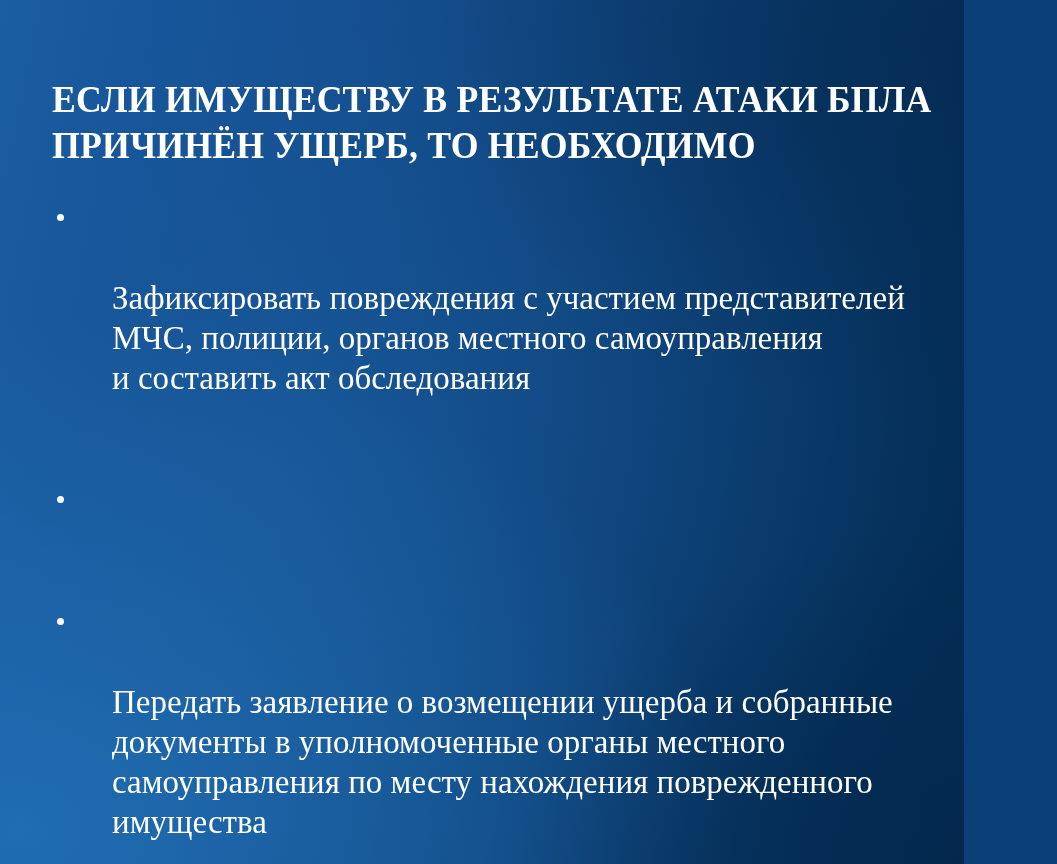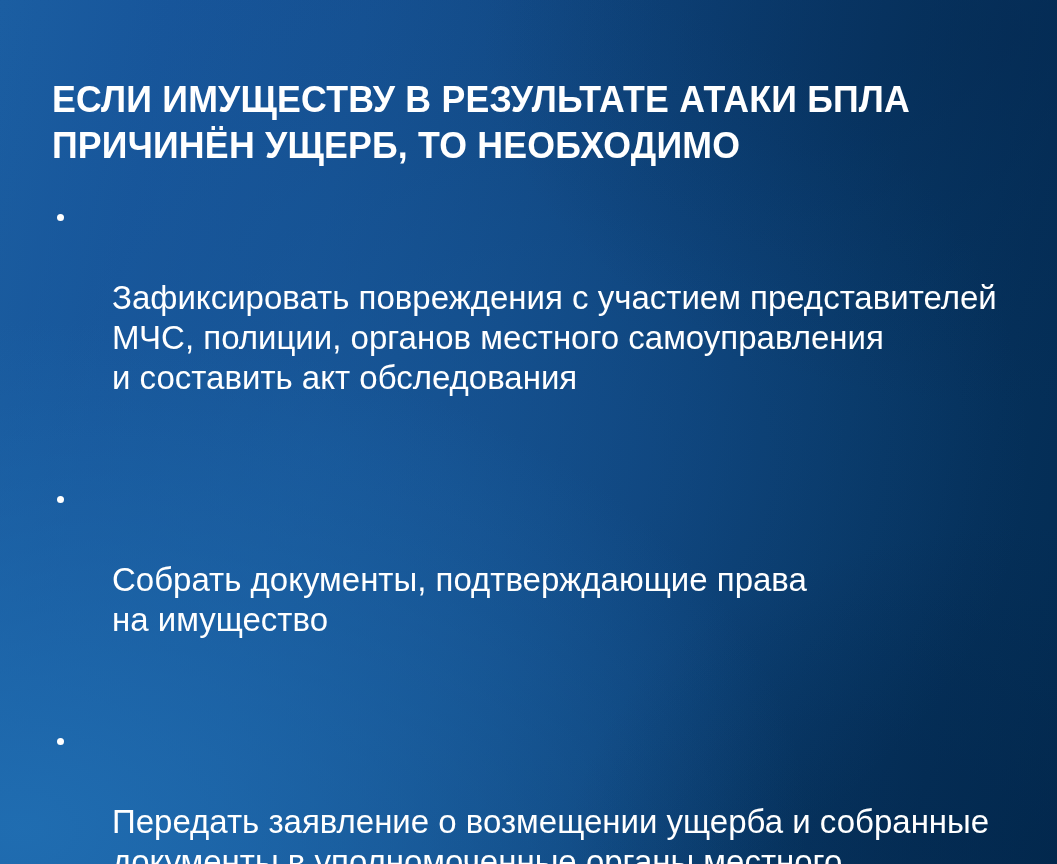--- a/index.html
+++ b/index.html
@@ -11,38 +11,39 @@
   body {
     width: 1057px;
     height: 864px;
     overflow: hidden;
     font-family: "Liberation Sans", "DejaVu Sans", sans-serif;
     background: #0a3f78;
   }
 
   .slide {
     position: relative;
-    width: 1057px;
+    width: 964px;
     height: 864px;
     box-sizing: border-box;
     overflow: hidden;
     
     background-color: #11528f;
     background-image:
       radial-gradient(ellipse 120% 95% at 2% 96%, rgba(32,110,178,0.95) 0%, rgba(32,110,178,0.45) 32%, rgba(32,110,178,0) 62%),
       radial-gradient(ellipse 90% 80% at 30% 52%, rgba(25,90,156,0.65) 0%, rgba(25,90,156,0.18) 48%, rgba(25,90,156,0) 75%),
       linear-gradient(101deg,
         #1b5ea2 0%,
         #17559a 14%,
         #155091 30%,
         #114883 46%,
         #0c3f74 62%,
         #083765 76%,
         #05305a 88%,
         #032c53 100%);
+    font-family: Liberation Serif, serif;
   }
 
   
   .slide::after {
     content: "";
     position: absolute;
     inset: 0;
     pointer-events: none;
     background-image:
       radial-gradient(ellipse 70% 60% at 96% 4%, rgba(4,40,80,0.55) 0%, rgba(4,40,80,0.20) 45%, rgba(4,40,80,0) 72%),
@@ -126,22 +127,20 @@
 
       <li class="bullet-item">
         <span class="bullet-marker"></span>
         <span class="bullet-text">Зафиксировать повреждения с участием представителей
 МЧС, полиции, органов местного самоуправления
 и составить акт обследования</span>
       </li>
 
       <li class="bullet-item">
         <span class="bullet-marker"></span>
-        <span class="bullet-text">Собрать документы, подтверждающие права
-на имущество</span>
       </li>
 
       <li class="bullet-item">
         <span class="bullet-marker"></span>
         <span class="bullet-text">Передать заявление о возмещении ущерба и собранные
 документы в уполномоченные органы местного
 самоуправления по месту нахождения поврежденного
 имущества</span>
       </li>
 

